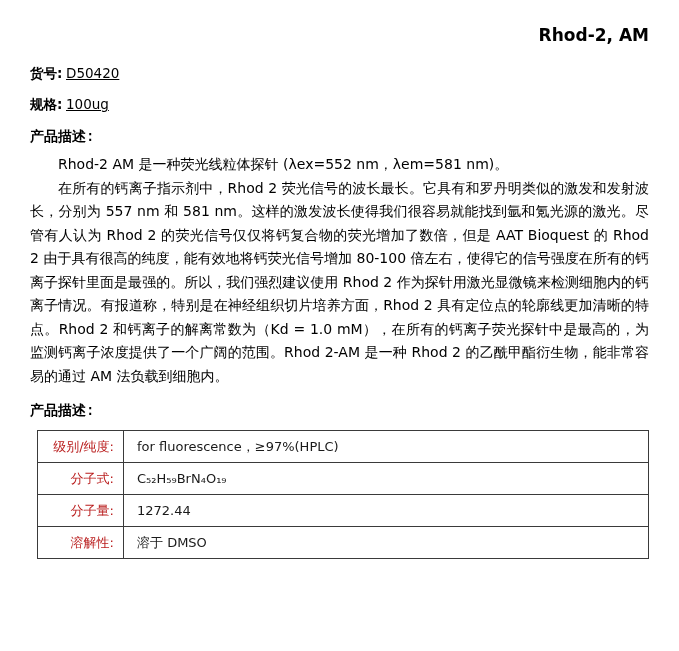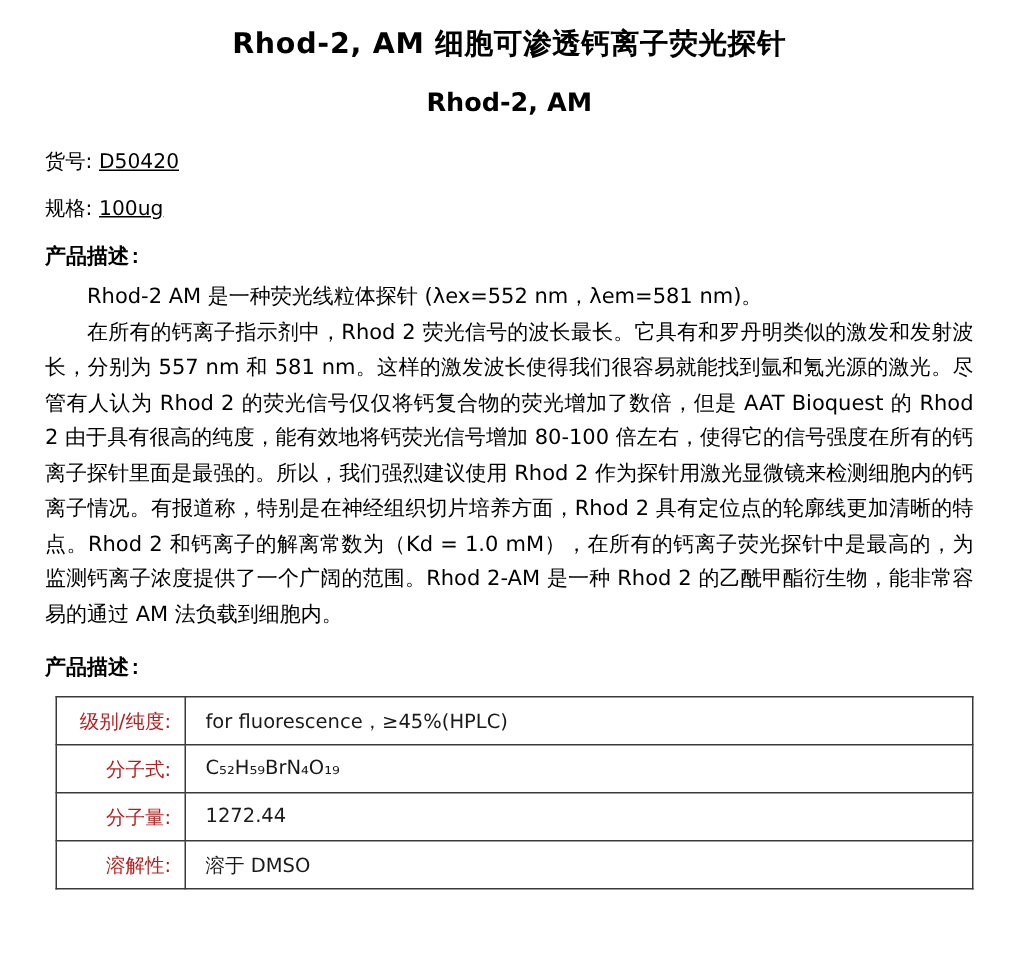--- a/index.html
+++ b/index.html
@@ -17,27 +17,27 @@
   .doc-title {
     font-size: 19px;
     font-weight: bold;
     text-align: center;
     margin: 8px 0 0 0;
     letter-spacing: 0.5px;
   }
   .doc-subtitle {
     font-size: 17px;
     font-weight: bold;
-    text-align: center;
+    text-align: right;
     margin: 17px 0 0 0;
   }
 
   .info { margin-top: 20px; }
   .info-row { display: flex; align-items: baseline; margin-bottom: 13px; font-size: 13.5px; }
-  .info-label { font-weight: normal; width: 36px; flex: 0 0 36px; }
+  .info-label { font-weight: bold; width: 36px; flex: 0 0 36px; }
   .info-value { margin-left: 0; text-decoration: underline; }
 
   .sec-heading {
     font-weight: bold;
     font-size: 14px;
     margin: 14px 0 0 0;
     font-family: Liberation Mono, monospace;
   }
 
   .para {
@@ -71,21 +71,20 @@
   td.value-cell {
     padding-left: 13px;
     color: #1a1a1a;
   }
 </style>
 </head>
 <body>
 
 <div class="page">
 
-  <h1 class="doc-title">Rhod-2, AM 细胞可渗透钙离子荧光探针</h1>
   <h2 class="doc-subtitle">Rhod-2, AM</h2>
 
   <div class="info">
     <div class="info-row">
       <span class="info-label">货号:</span>
       <span class="info-value">D50420</span>
     </div>
     <div class="info-row">
       <span class="info-label">规格:</span>
       <span class="info-value">100ug</span>
@@ -95,21 +94,21 @@
   <div class="sec-heading">产品描述:</div>
   <p class="para first">Rhod-2 AM 是一种荧光线粒体探针 (λex=552 nm，λem=581 nm)。</p>
   <p class="para">在所有的钙离子指示剂中，Rhod 2 荧光信号的波长最长。它具有和罗丹明类似的激发和发射波长，分别为 557 nm 和 581 nm。这样的激发波长使得我们很容易就能找到氩和氪光源的激光。尽管有人认为 Rhod 2 的荧光信号仅仅将钙复合物的荧光增加了数倍，但是 AAT Bioquest 的 Rhod 2 由于具有很高的纯度，能有效地将钙荧光信号增加 80-100 倍左右，使得它的信号强度在所有的钙离子探针里面是最强的。所以，我们强烈建议使用 Rhod 2 作为探针用激光显微镜来检测细胞内的钙离子情况。有报道称，特别是在神经组织切片培养方面，Rhod 2 具有定位点的轮廓线更加清晰的特点。Rhod 2 和钙离子的解离常数为（Kd = 1.0 mM），在所有的钙离子荧光探针中是最高的，为监测钙离子浓度提供了一个广阔的范围。Rhod 2-AM 是一种 Rhod 2 的乙酰甲酯衍生物，能非常容易的通过 AM 法负载到细胞内。</p>
 
   <div class="sec-heading">产品描述:</div>
 
   <table class="props-table">
     <tbody>
       <tr>
         <td class="label-cell">级别/纯度:</td>
-        <td class="value-cell">for fluorescence，≥45%(HPLC)</td>
+        <td class="value-cell">for fluorescence，≥97%(HPLC)</td>
       </tr>
       <tr>
         <td class="label-cell">分子式:</td>
         <td class="value-cell">C₅₂H₅₉BrN₄O₁₉</td>
       </tr>
       <tr>
         <td class="label-cell">分子量:</td>
         <td class="value-cell">1272.44</td>
       </tr>
       <tr>

